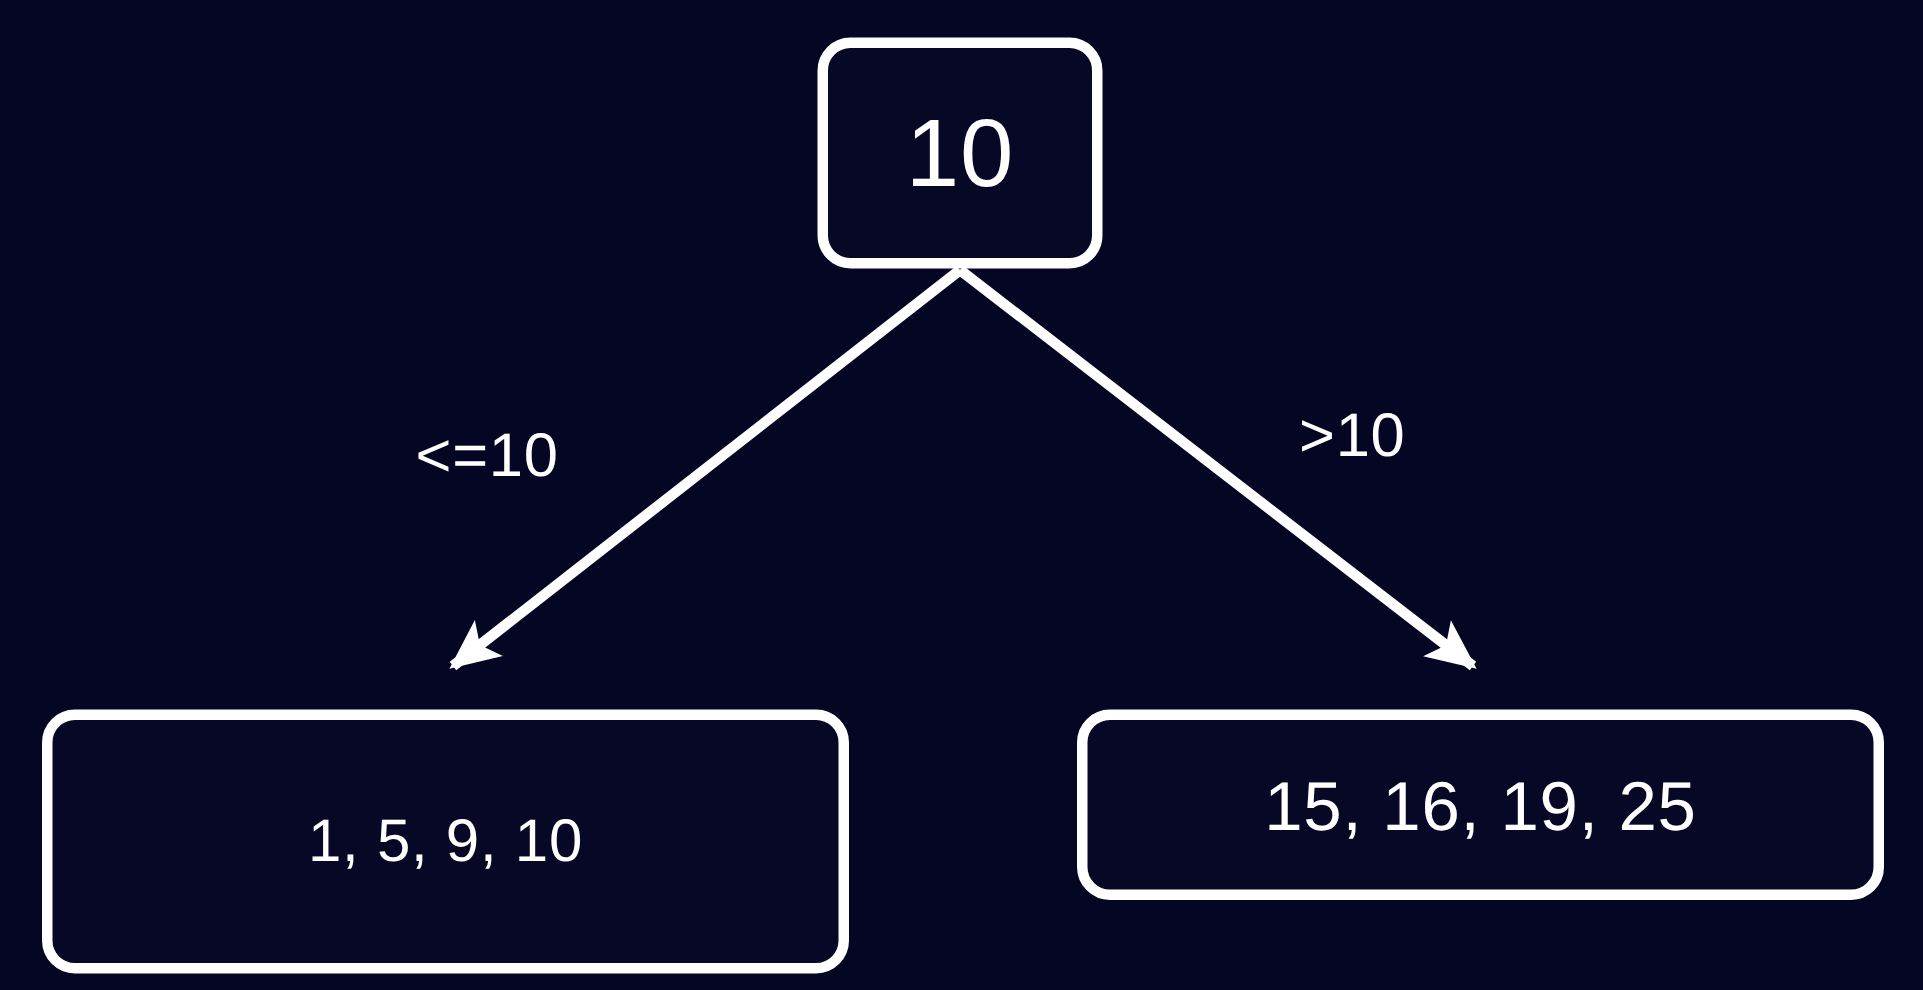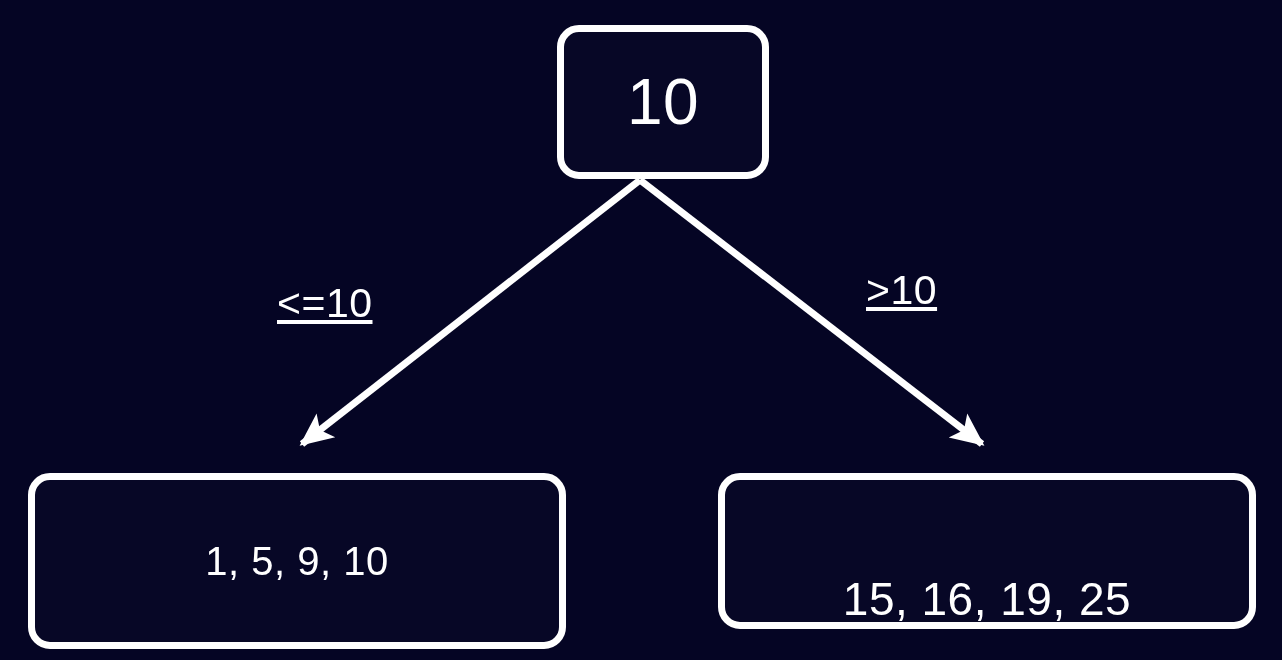--- a/index.html
+++ b/index.html
@@ -36,48 +36,45 @@
     align-items: center;
     justify-content: center;
     color: #ffffff;
     line-height: 1;
     white-space: nowrap;
     letter-spacing: 0.5px;
   }
   #node-root {
     left: 545px;
     top: 25px;
-    width: 212px;
+    width: 190px;
     height: 154px;
     font-size: 64px;
-    margin-left: 12px;
   }
   #node-left {
     left: 28px;
     top: 473px;
     width: 538px;
     height: 176px;
     font-size: 40px;
   }
   #node-right {
     left: 718px;
     top: 473px;
     width: 538px;
-    height: 156px;
+    height: 127px;
     font-size: 46px;
-    align-items: flex-end;
   }
   .edge-label {
     position: absolute;
     color: #ffffff;
     font-size: 41px;
     line-height: 1;
     white-space: nowrap;
     letter-spacing: 0.5px;
-    text-decoration: underline;
   }
   #edge-label-left {
     left: 277px;
     top: 283px;
   }
   #edge-label-right {
     left: 866px;
     top: 270px;
   }
 </style>

